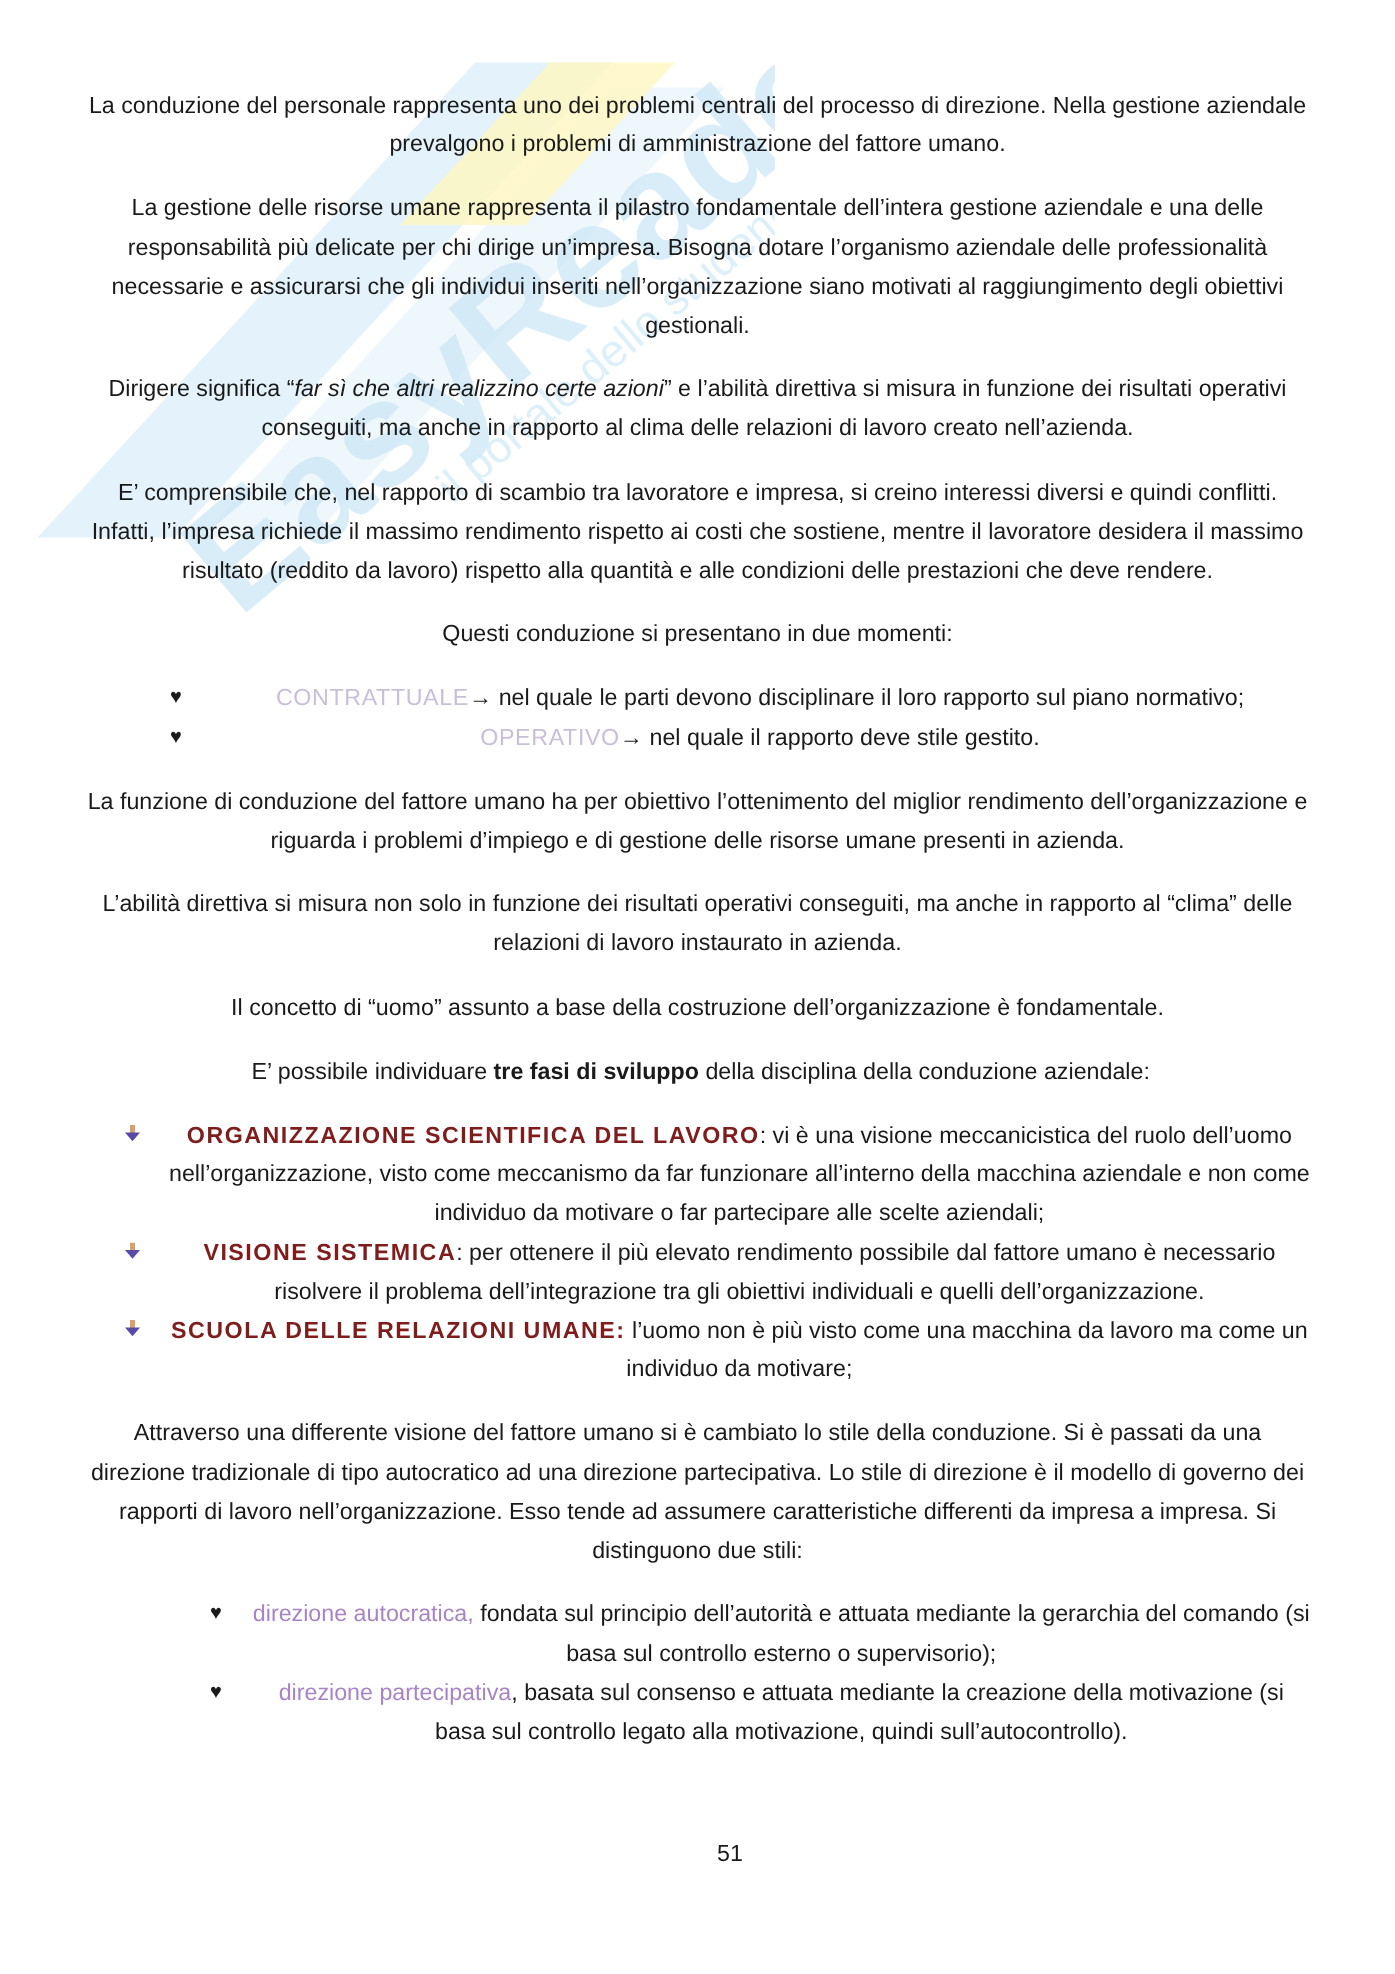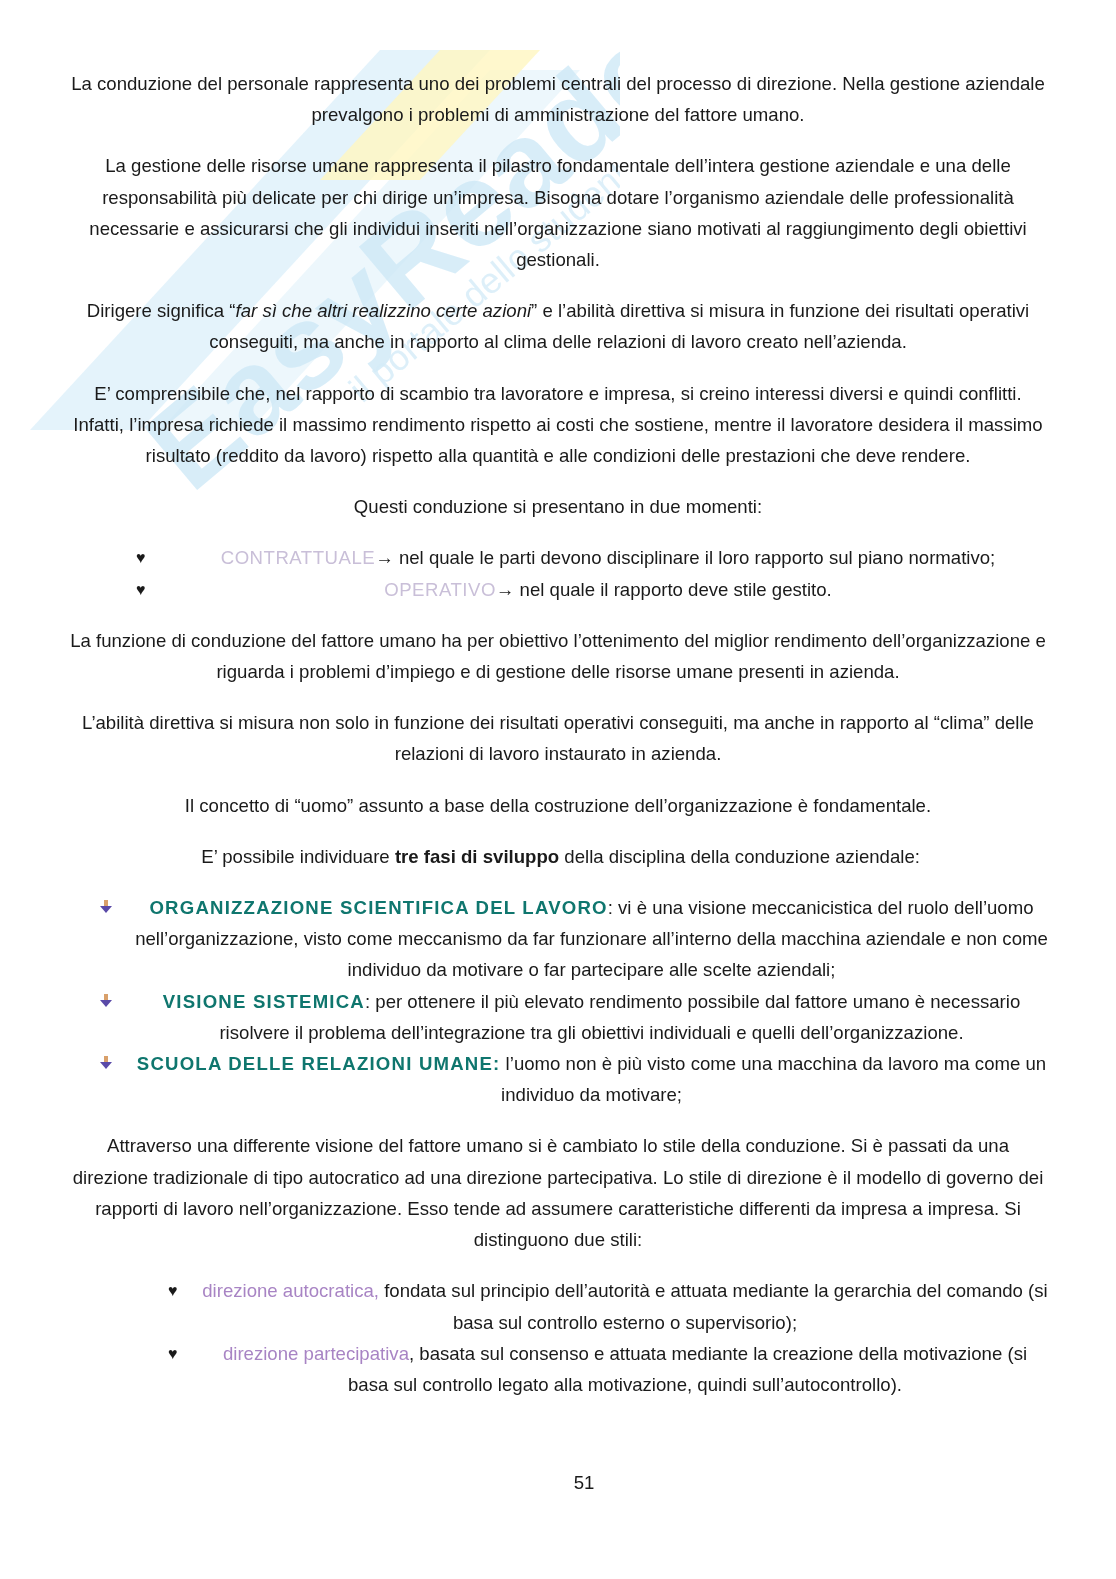--- a/index.html
+++ b/index.html
@@ -10,21 +10,21 @@
   p { margin: 0 0 20px 0; }
   ul { list-style: none; margin: 0 0 20px 0; padding: 0; }
   li { position: relative; }
   .hearts li { padding-left: 100px; }
   .hearts .bullet { position: absolute; left: 68px; top: 0; font-size: 16px; }
   .hearts2 li { padding-left: 134px; }
   .hearts2 .bullet { position: absolute; left: 100px; top: 0; font-size: 16px; }
   .phases li { padding-left: 67px; }
   .phases .bullet { position: absolute; left: 32px; top: 8px; width: 12px; height: 14px; }
   .faint { color: #c9bfd8; letter-spacing: 0.5px; }
-  .caps-bold { color: #0f766e; font-weight: bold; letter-spacing: 1.2px; }
+  .caps-bold { color: #7f1d1d; font-weight: bold; letter-spacing: 1.2px; }
   .purple-bold { color: #a884c4; font-weight: normal; }
   .page-number { position: absolute; left: 0; width: 1116px; top: 1472px; text-align: center; font-size: 18.6px; z-index: 1; padding-left: 26px; }
 </style>
 </head>
 <body>
 
 <svg class="watermark" viewBox="0 0 600 480">
   <polygon points="10,400 360,20 470,20 120,400" fill="#d8eef9" opacity="0.7"></polygon>
   <polygon points="140,400 470,40 560,40 230,400" fill="#e6f4fb" opacity="0.7"></polygon>
   <polygon points="300,150 420,20 520,20 400,150" fill="#fff6c0" opacity="0.8"></polygon>

